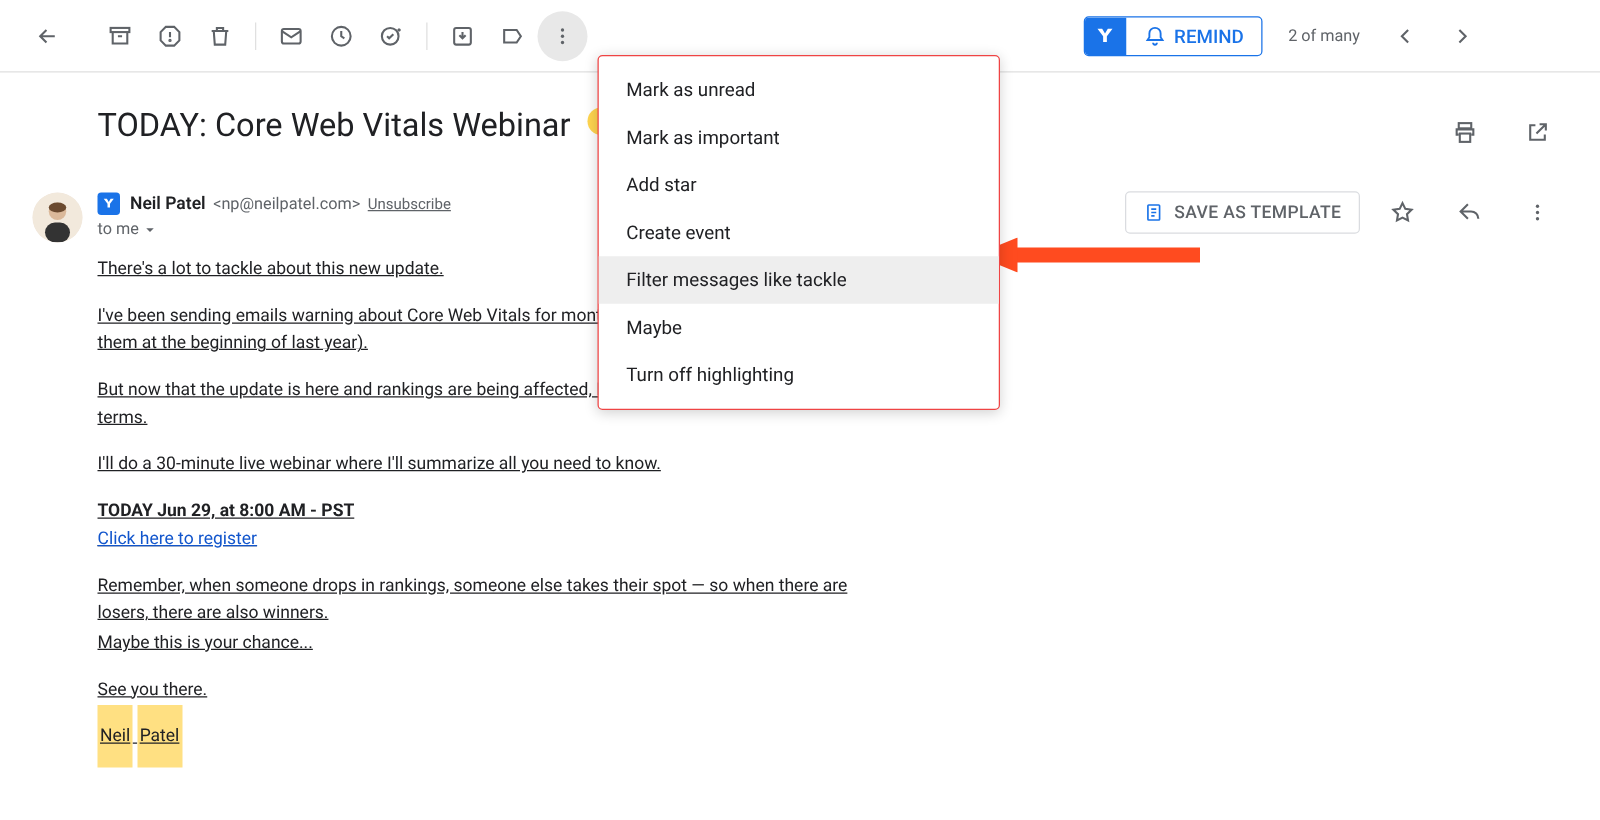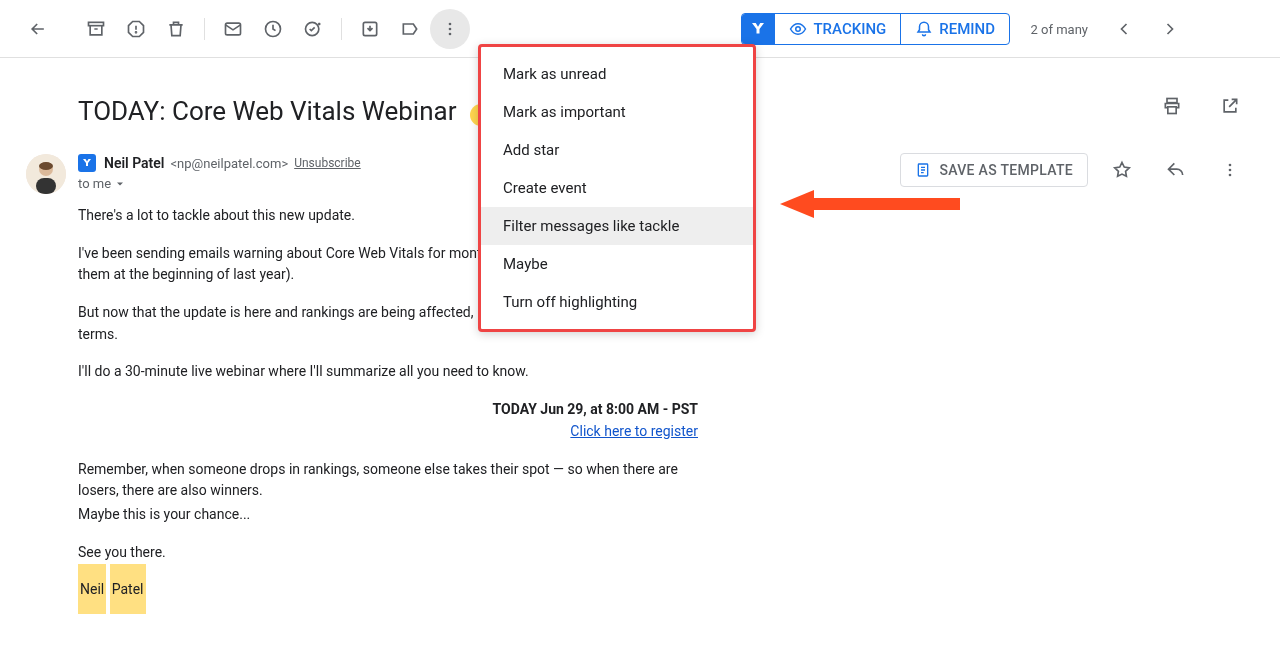--- a/index.html
+++ b/index.html
@@ -29,21 +29,21 @@
   .yes-logo { width: 32px; background:#1a73e8; display:flex; align-items:center; justify-content:center; height:100%; }
   .yes-logo svg { width:18px; height:18px; }
   .yes-btn { display:flex; align-items:center; gap:6px; padding:0 14px; height:100%; color:#1a73e8; font-weight:500; font-size:15px; border-left:1px solid #1a73e8; cursor:pointer;}
   .yes-btn:first-of-type { border-left:none; }
 
   .nav-count { position:absolute; right: 90px; top:0; height:58px; display:flex; align-items:center; gap:6px; }
   .nav-count .cnt { color:#5f6368; font-size:13px; margin-right:10px; }
 
   .main { padding: 28px 30px 0 78px; position: relative; }
 
-  .subject-row { display:flex; align-items:flex-end; gap:14px; margin-bottom: 28px; }
+  .subject-row { display:flex; align-items:flex-start; gap:14px; margin-bottom: 28px; }
   .subject { font-size: 26px; font-weight: 400; color:#202124; }
   .ext-badge {
     background:#ffd54f; color:#555; font-size:12px; padding:4px 10px; border-radius:12px;
     max-width: 50px; overflow:hidden; white-space:nowrap;
   }
   .subj-actions { margin-left:auto; display:flex; gap:18px; }
 
   .avatar {
     position:absolute; left:-52px; top:0;
     width:40px; height:40px; border-radius:50%; background:#f0e5da;
@@ -63,29 +63,29 @@
   }
   .yw-badge svg { width:12px; height:12px; }
 
   .right-actions { position:absolute; right:0; top:-4px; display:flex; align-items:center; gap:14px; }
   .action-btn {
     display:flex; align-items:center; gap:8px; border:1px solid #dadce0; border-radius:4px;
     padding:8px 14px; font-size:14px; color:#5f6368; font-weight:500; cursor:pointer;
     letter-spacing:0.3px; background:#fff;
   }
 
-  .body-area { max-width: 620px; font-size:14px; line-height:1.55; }
+  .body-area { max-width: 620px; font-size:14px; line-height:1.55;text-decoration:underline; }
   .body-area p { margin-bottom: 16px; }
   .body-area a { color:#1155cc; text-decoration:underline; }
   .hl-name { background:#ffe082; padding:17px 2px; }
   .psline { font-style:italic; }
 
   .dropdown {
-    position:absolute; left:478px; top:44px; width:278px;
-    background:#fff; border:3px solid #ef4444; border-radius:4px;
+    position:absolute; left:478px; top:44px; width:322px;
+    background:#fff; border:1px solid #ef4444; border-radius:4px;
     box-shadow: 0 2px 10px rgba(0,0,0,0.18); padding:8px 0; z-index:50;
   }
   .dd-item { padding:10px 22px; font-size:15px; color:#202124; cursor:pointer; }
   .dd-item.hover { background:#eeeeee; }
 
   .arrow {
     position:absolute; left:780px; top:190px; z-index:40;
     width:180px; height:28px;
   }
 </style>
@@ -155,27 +155,20 @@
         <circle cx="12" cy="12" r="1.6"></circle>
         <circle cx="12" cy="18" r="1.6"></circle>
       </svg>
   </div>
 
   <div class="yes-bar">
     <div class="yes-logo">
       <svg viewBox="0 0 24 24">
           <path d="M4 4l6 8v6h4v-6l6-8h-5l-3 5-3-5z" fill="#fff"></path>
         </svg>
-    </div>
-    <div class="yes-btn">
-      <svg viewBox="0 0 24 24" width="18" height="18" fill="none" stroke="#1a73e8" stroke-width="2">
-          <path d="M2 12s4-7 10-7 10 7 10 7-4 7-10 7S2 12 2 12z"></path>
-          <circle cx="12" cy="12" r="3"></circle>
-        </svg>
-      <span>TRACKING</span>
     </div>
     <div class="yes-btn">
       <svg viewBox="0 0 24 24" width="18" height="18" fill="none" stroke="#1a73e8" stroke-width="2">
           <path d="M12 3a6 6 0 0 0-6 6v4l-2 3h16l-2-3V9a6 6 0 0 0-6-6zM10 19a2 2 0 0 0 4 0"></path>
         </svg>
       <span>REMIND</span>
     </div>
   </div>
 
   <div class="nav-count">
@@ -282,21 +275,21 @@
           </svg>
       </div>
     </div>
   </div>
 
   <div class="body-area">
     <p>There's a lot to tackle about this new update.</p>
     <p>I've been sending emails warning about Core Web Vitals for months now (I actually first mentioned them at the beginning of last year).</p>
     <p>But now that the update is here and rankings are being affected, I feel it's time I put it in simple terms.</p>
     <p>I'll do a 30-minute live webinar where I'll summarize all you need to know.</p>
-    <p style="margin-bottom:4px;text-align:right;">
+    <p style="margin-bottom:4px;">
       <b>TODAY Jun 29, at 8:00 AM - PST</b><br>
       <a href="#">Click here to register</a>
     </p>
     <p style="margin-top:16px; margin-bottom:2px;">Remember, when someone drops in rankings, someone else takes their spot — so when there are losers, there are also winners.</p>
     <p>Maybe this is your chance...</p>
     <p>See you there.</p>
     <p>
       <span class="hl-name">Neil</span>
       <span class="hl-name">Patel</span>
     </p>

